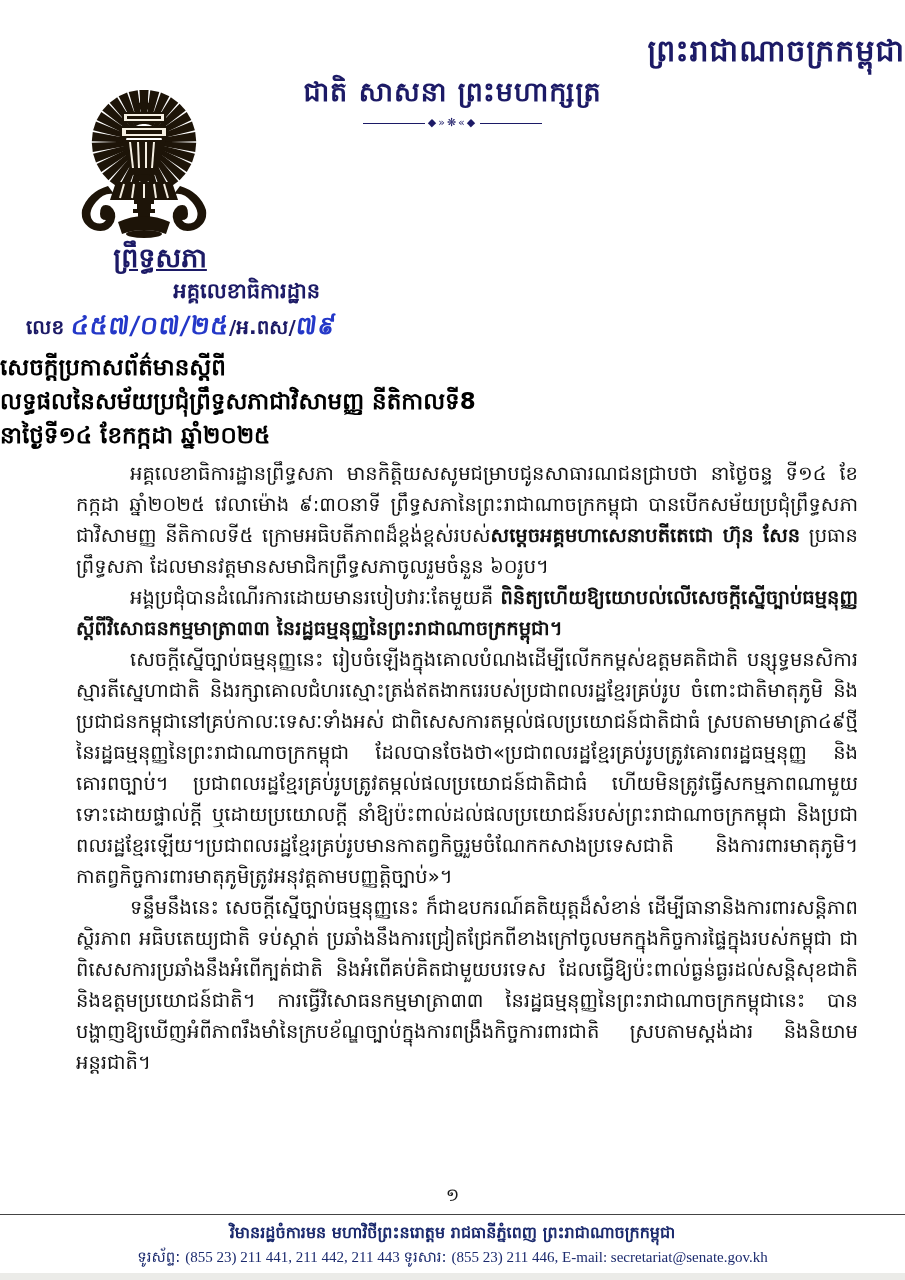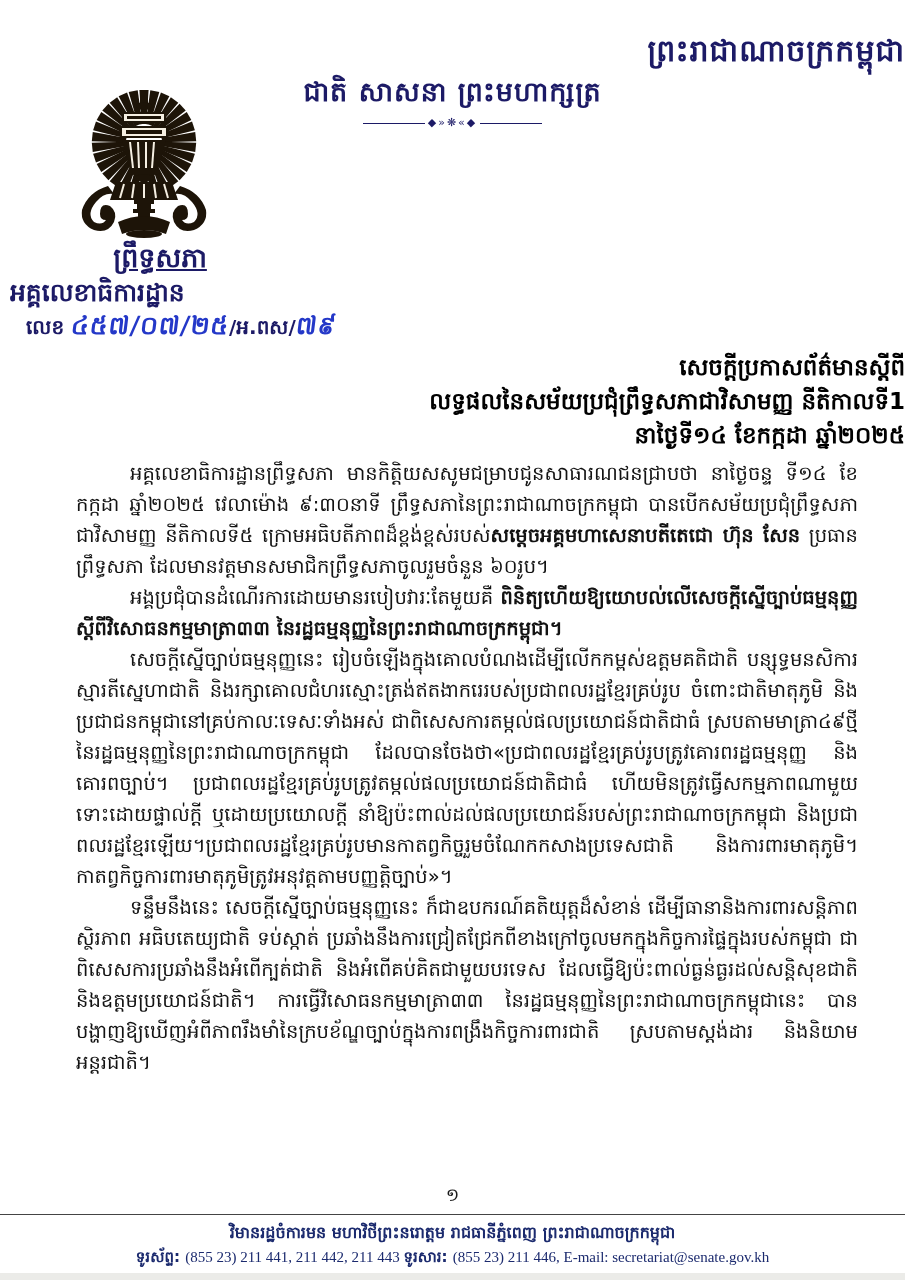--- a/index.html
+++ b/index.html
@@ -21,43 +21,43 @@
   .kingdom .l1{font-size:30px;font-weight:bold;letter-spacing:1px;line-height:42px;text-align:right;}
   .kingdom .l2{font-size:27px;font-weight:bold;letter-spacing:1px;line-height:40px;}
   .divider{position:absolute;left:0;top:118px;width:100%;display:flex;justify-content:center;align-items:center;color:var(--navy);}
   .divider .bar{width:62px;height:0;border-top:1.5px solid var(--navy);}
   .divider .orn{font-size:11px;letter-spacing:2px;padding:0 3px;line-height:10px;}
   
   .emblem{position:absolute;left:70px;top:82px;width:148px;height:156px;}
   
   .institution{position:absolute;left:10px;top:241px;width:300px;text-align:center;
     font-size:27px;font-weight:bold;color:var(--navy);text-decoration:underline;}
-  .secretariat{position:absolute;left:10px;top:277px;width:310px;text-align:left;
-    font-size:25px;font-weight:bold;color:var(--navy);}
+  .secretariat{position:absolute;left:10px;top:277px;width:310px;text-align:right;
+    font-size:21px;font-weight:bold;color:var(--navy);}
   .refline{position:absolute;left:26px;top:310px;width:420px;font-size:20px;color:var(--navy);
     font-weight:bold;white-space:nowrap;}
   .refline .hand{color:var(--pen-blue);font-size:25px;font-weight:bold;
     display:inline-block;transform:skewX(-7deg);letter-spacing:1px;}
   
-  .doc-title{position:absolute;left:0;top:350px;width:100%;text-align:right;color:#000;}
+  .doc-title{position:absolute;left:0;top:350px;width:100%;text-align:left;color:#000;}
   .doc-title div{font-size:23px;font-weight:bold;line-height:34px;}
   
   .body-text{position:absolute;left:76px;top:458px;width:782px;
     font-size:19.5px;line-height:31px;text-align:justify;color:#121212;}
   .body-text p{margin:0;text-indent:54px;}
   .body-text .b{font-weight:bold;}
   
   .pagenum{position:absolute;left:0;top:1183px;width:100%;text-align:center;
     font-size:18px;color:#1a1a1a;}
   .footer-rule{position:absolute;left:0;top:1214px;width:905px;height:0;
     border-top:1.5px solid var(--rule);}
   .footer{position:absolute;left:0;top:1220px;width:100%;text-align:center;color:var(--footer-navy);}
   .footer .addr{font-size:16px;font-weight:bold;line-height:25px;}
   .footer .contact{font-size:15px;line-height:24px;}
-  .footer .kh-b{font-weight:bold;font-family:"DejaVu Sans",sans-serif;}
+  .footer .kh-b{font-weight:normal;font-family:"DejaVu Sans",sans-serif;}
   .footer .lat{font-family:"Liberation Serif","DejaVu Serif",serif;text-align:center;}
   .page-edge{position:absolute;left:0;bottom:0;width:100%;height:7px;background:#ebebe8;}
 </style>
 </head>
 <body>
 
 <div class="page">
 
   <div class="kingdom">
     <div class="l1">ព្រះរាជាណាចក្រកម្ពុជា</div>
@@ -150,21 +150,21 @@
 
   <div class="institution">ព្រឹទ្ធសភា</div>
   <div class="secretariat">អគ្គលេខាធិការដ្ឋាន</div>
   <div class="refline">
     <span>លេខ</span>
     <span class="hand">៤៥៧/០៧/២៥</span><span>/អ.ពស/</span><span class="hand">៧៩</span>
   </div>
 
   <div class="doc-title">
     <div>សេចក្ដីប្រកាសព័ត៌មានស្ដីពី</div>
-    <div>លទ្ធផលនៃសម័យប្រជុំព្រឹទ្ធសភាជាវិសាមញ្ញ នីតិកាលទី1</div>
+    <div>លទ្ធផលនៃសម័យប្រជុំព្រឹទ្ធសភាជាវិសាមញ្ញ នីតិកាលទី8</div>
     <div>នាថ្ងៃទី១៤ ខែកក្កដា ឆ្នាំ២០២៥</div>
   </div>
 
   <div class="body-text">
     <p><span>អគ្គលេខាធិការដ្ឋានព្រឹទ្ធសភា មានកិត្តិយសសូមជម្រាបជូនសាធារណជនជ្រាបថា នាថ្ងៃចន្ទ ទី១៤ ខែកក្កដា ឆ្នាំ២០២៥ វេលាម៉ោង ៩:៣០នាទី ព្រឹទ្ធសភានៃព្រះរាជាណាចក្រកម្ពុជា បានបើកសម័យប្រជុំព្រឹទ្ធសភាជាវិសាមញ្ញ នីតិកាលទី៥ ក្រោមអធិបតីភាពដ៏ខ្ពង់ខ្ពស់របស់</span><span class="b">សម្ដេចអគ្គមហាសេនាបតីតេជោ ហ៊ុន សែន</span><span> ប្រធានព្រឹទ្ធសភា ដែលមានវត្តមានសមាជិកព្រឹទ្ធសភាចូលរួមចំនួន ៦០រូប។</span></p>
     <p><span>អង្គប្រជុំបានដំណើរការដោយមានរបៀបវារៈតែមួយគឺ </span><span class="b">ពិនិត្យហើយឱ្យយោបល់លើសេចក្ដីស្នើច្បាប់ធម្មនុញ្ញ ស្ដីពីវិសោធនកម្មមាត្រា៣៣ នៃរដ្ឋធម្មនុញ្ញនៃព្រះរាជាណាចក្រកម្ពុជា។</span></p>
     <p><span>សេចក្ដីស្នើច្បាប់ធម្មនុញ្ញនេះ រៀបចំឡើងក្នុងគោលបំណងដើម្បីលើកកម្ពស់ឧត្តមគតិជាតិ បន្សុទ្ធមនសិការស្មារតីស្នេហាជាតិ និងរក្សាគោលជំហរស្មោះត្រង់ឥតងាករេរបស់ប្រជាពលរដ្ឋខ្មែរគ្រប់រូប ចំពោះជាតិមាតុភូមិ និងប្រជាជនកម្ពុជានៅគ្រប់កាលៈទេសៈទាំងអស់ ជាពិសេសការតម្កល់ផលប្រយោជន៍ជាតិជាធំ ស្របតាមមាត្រា៤៩ថ្មី នៃរដ្ឋធម្មនុញ្ញនៃព្រះរាជាណាចក្រកម្ពុជា ដែលបានចែងថា«ប្រជាពលរដ្ឋខ្មែរគ្រប់រូបត្រូវគោរពរដ្ឋធម្មនុញ្ញ និងគោរពច្បាប់។ ប្រជាពលរដ្ឋខ្មែរគ្រប់រូបត្រូវតម្កល់ផលប្រយោជន៍ជាតិជាធំ ហើយមិនត្រូវធ្វើសកម្មភាពណាមួយ ទោះដោយផ្ទាល់ក្ដី ឬដោយប្រយោលក្ដី នាំឱ្យប៉ះពាល់ដល់ផលប្រយោជន៍របស់ព្រះរាជាណាចក្រកម្ពុជា និងប្រជាពលរដ្ឋខ្មែរឡើយ។ប្រជាពលរដ្ឋខ្មែរគ្រប់រូបមានកាតព្វកិច្ចរួមចំណែកកសាងប្រទេសជាតិ និងការពារមាតុភូមិ។ កាតព្វកិច្ចការពារមាតុភូមិត្រូវអនុវត្តតាមបញ្ញត្តិច្បាប់»។</span></p>
     <p><span>ទន្ទឹមនឹងនេះ សេចក្ដីស្នើច្បាប់ធម្មនុញ្ញនេះ ក៏ជាឧបករណ៍គតិយុត្តដ៏សំខាន់ ដើម្បីធានានិងការពារសន្តិភាព ស្ថិរភាព អធិបតេយ្យជាតិ ទប់ស្កាត់ ប្រឆាំងនឹងការជ្រៀតជ្រែកពីខាងក្រៅចូលមកក្នុងកិច្ចការផ្ទៃក្នុងរបស់កម្ពុជា ជាពិសេសការប្រឆាំងនឹងអំពើក្បត់ជាតិ និងអំពើគប់គិតជាមួយបរទេស ដែលធ្វើឱ្យប៉ះពាល់ធ្ងន់ធ្ងរដល់សន្តិសុខជាតិ និងឧត្តមប្រយោជន៍ជាតិ។ ការធ្វើវិសោធនកម្មមាត្រា៣៣ នៃរដ្ឋធម្មនុញ្ញនៃព្រះរាជាណាចក្រកម្ពុជានេះ បានបង្ហាញឱ្យឃើញអំពីភាពរឹងមាំនៃក្របខ័ណ្ឌច្បាប់ក្នុងការពង្រឹងកិច្ចការពារជាតិ ស្របតាមស្ដង់ដារ និងនិយាមអន្តរជាតិ។</span></p>
   </div>
 

